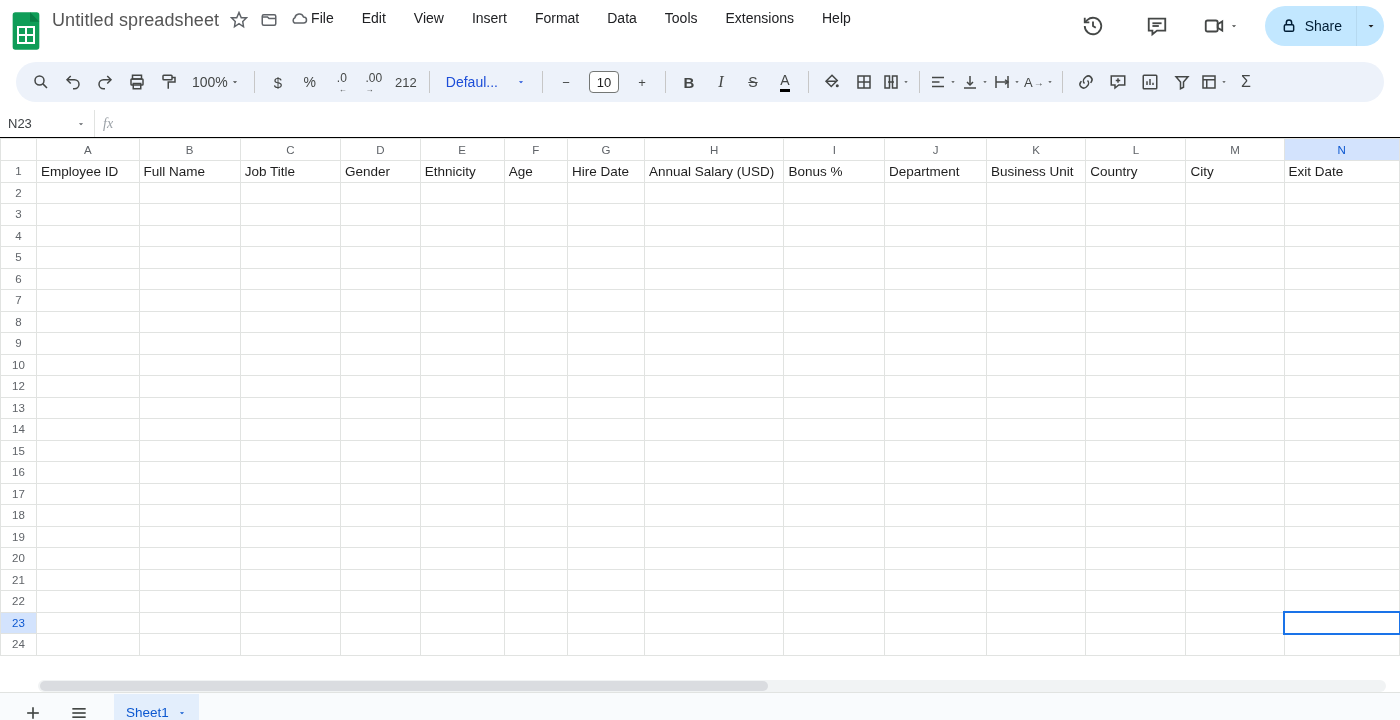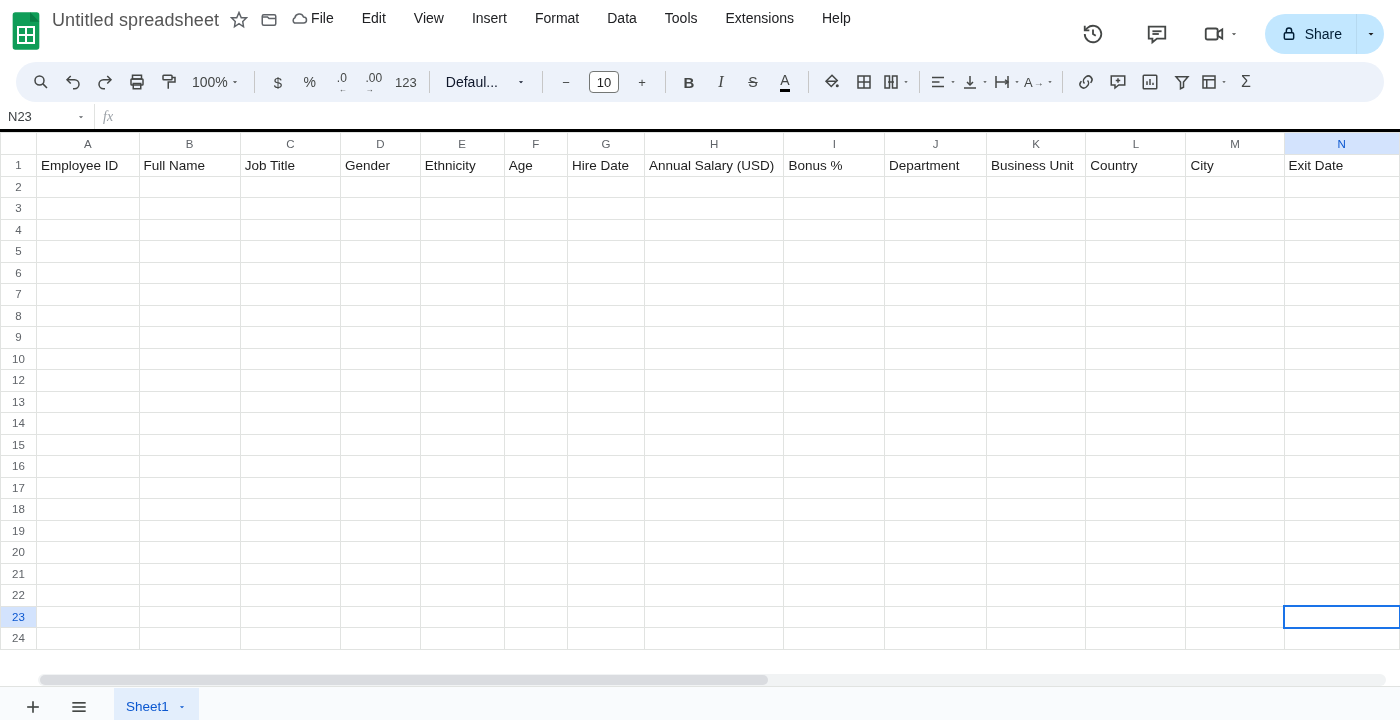--- a/index.html
+++ b/index.html
@@ -7,41 +7,41 @@
   
   .titlebar { display: flex; align-items: flex-start; padding: 6px 16px 0 10px; height: 58px; }
   .logo { width: 32px; height: 42px; display:flex; align-items:center; justify-content:center; margin-right: 10px; margin-top:4px; }
   .logo svg { width: 30px; height: 40px; }
   .title-col { display:flex; flex-direction:row; }
   .title-row { display:flex; align-items:center; gap: 10px; height: 28px; }
   .doc-title { font-size: 18px; color: #555; font-weight: 400; letter-spacing: 0.1px; }
   .title-icon { width: 20px; height: 20px; color: #5f6368; display:flex; align-items:center; justify-content:center; cursor:pointer; }
   .menubar { display:flex; gap: 12px; height: 28px; align-items:flex-start; margin-left:-6px; }
   .menu-item { padding: 4px 8px; font-size: 14px; color: #202124; border-radius:4px; cursor:pointer; }
-  .titlebar-right { margin-left:auto; display:flex; align-items:flex-end; gap: 24px; height: 48px; }
+  .titlebar-right { margin-left:auto; display:flex; align-items:flex-start; gap: 24px; height: 48px; }
   .tb-icon { width:40px; height:40px; display:flex; align-items:center; justify-content:center; color:#444746; cursor:pointer; border-radius:20px; }
   .meet-btn { display:flex; align-items:center; gap:4px; cursor:pointer; }
   .share-wrap { display:flex; align-items:center; background:#c2e7ff; border-radius: 40px; height:40px; overflow:hidden; }
   .share-btn { display:flex; align-items:center; gap:8px; padding: 0 14px 0 16px; height:100%; font-size:14px; font-weight:500; color:#001d35; cursor:pointer; }
   .share-drop { width:28px; height:100%; display:flex; align-items:center; justify-content:center; border-left:1px solid rgba(0,0,0,0.06); cursor:pointer; }
   
   .toolbar { margin: 4px 16px 0 16px; height: 40px; background:#edf2fa; border-radius: 24px; display:flex; align-items:center; padding: 0 10px; gap:2px; }
   .tbtn { min-width:30px; height:30px; border-radius:4px; display:flex; align-items:center; justify-content:center; color:#444746; cursor:pointer; font-size:13px; }
   .tsep { width:1px; height:22px; background:#c7c7c7; margin: 0 6px; }
   .zoom-box { display:flex; align-items:center; gap:2px; padding: 0 6px; font-size:14px; color:#444746; cursor:pointer; }
-  .font-box { display:flex; align-items:center; gap:18px; padding: 0 8px; font-size:14px; color:#0f172a; cursor:pointer; min-width:88px; justify-content:space-between; }
+  .font-box { display:flex; align-items:center; gap:18px; padding: 0 8px; font-size:14px; color:#1d4ed8; cursor:pointer; min-width:88px; justify-content:space-between; }
   .size-box { display:flex; align-items:center; gap:8px; }
   .size-input { width:30px; height:22px; border:1px solid #747775; border-radius:4px; background:#fff; text-align:center; font-size:13px; color:#1f1f1f; }
   .bold { font-weight:700; font-size:15px; }
   .italic { font-style:italic; font-family: serif; font-size:16px; }
   .strike { text-decoration: line-through; font-size:14px;}
   .textcolor-sample { border-bottom: 3px solid #000; padding-bottom:1px; font-size:14px; font-weight:500;}
   .drop-caret { margin-left:2px; }
   
-  .fbar { display:flex; align-items:center; height:28px; border-bottom:3px solid #000000; margin-top:2px; }
+  .fbar { display:flex; align-items:center; height:28px; border-bottom:1px solid #000000; margin-top:8px; }
   .namebox { width:94px; display:flex; align-items:center; justify-content:space-between; padding:0 8px 0 8px; font-size:13px; color:#3c4043; border-right:0; cursor:pointer; }
   .fx { width:20px; font-family: serif; font-style:italic; color:#9aa0a6; font-size:14px; padding-left:8px; border-left:1px solid #e1e3e1; height:100%; display:flex; align-items:center; }
   .formula-input { flex:1; height:100%; border:none; outline:none; font-size:13px; padding-left:8px; }
   
   .gridwrap { position:relative; height: 554px; overflow:hidden; }
   table.sheet { border-collapse: collapse; table-layout: fixed; }
   .sheet th, .sheet td { border: 1px solid #e1e3e1; font-size:13px; font-weight:400; color:#1f1f1f; }
   .sheet thead th { background:#fff; color:#5f6368; height:22px; font-size:11.5px; font-weight:400; text-align:center; position:relative; cursor:pointer; user-select:none; }
   .sheet thead th.corner { background:#fff; width:38px; }
   .sheet tbody th { background:#fff; color:#5f6368; width:38px; height:21.5px; font-size:11.5px; font-weight:400; text-align:center; cursor:pointer; user-select:none;}
@@ -187,21 +187,21 @@
     </div>
   <div class="tsep"></div>
   <div class="tbtn" style="font-size:15px;">$</div>
   <div class="tbtn" style="font-size:14px;">%</div>
   <div class="tbtn">
       <span style="font-size:12px;">.0<span style="display:block;font-size:8px;text-align:right;">←</span></span>
     </div>
   <div class="tbtn">
       <span style="font-size:12px;">.00<span style="display:block;font-size:8px;">→</span></span>
     </div>
-  <div class="tbtn" style="font-size:13px;">123</div>
+  <div class="tbtn" style="font-size:13px;">212</div>
   <div class="tsep"></div>
   <div class="font-box">
       <span>Defaul...</span>
       <svg width="10" height="10" viewBox="0 0 24 24" fill="currentColor">
         <path d="M7 10l5 5 5-5z"></path>
       </svg>
     </div>
   <div class="tsep"></div>
   <div class="size-box">
     <div class="tbtn">−</div>

